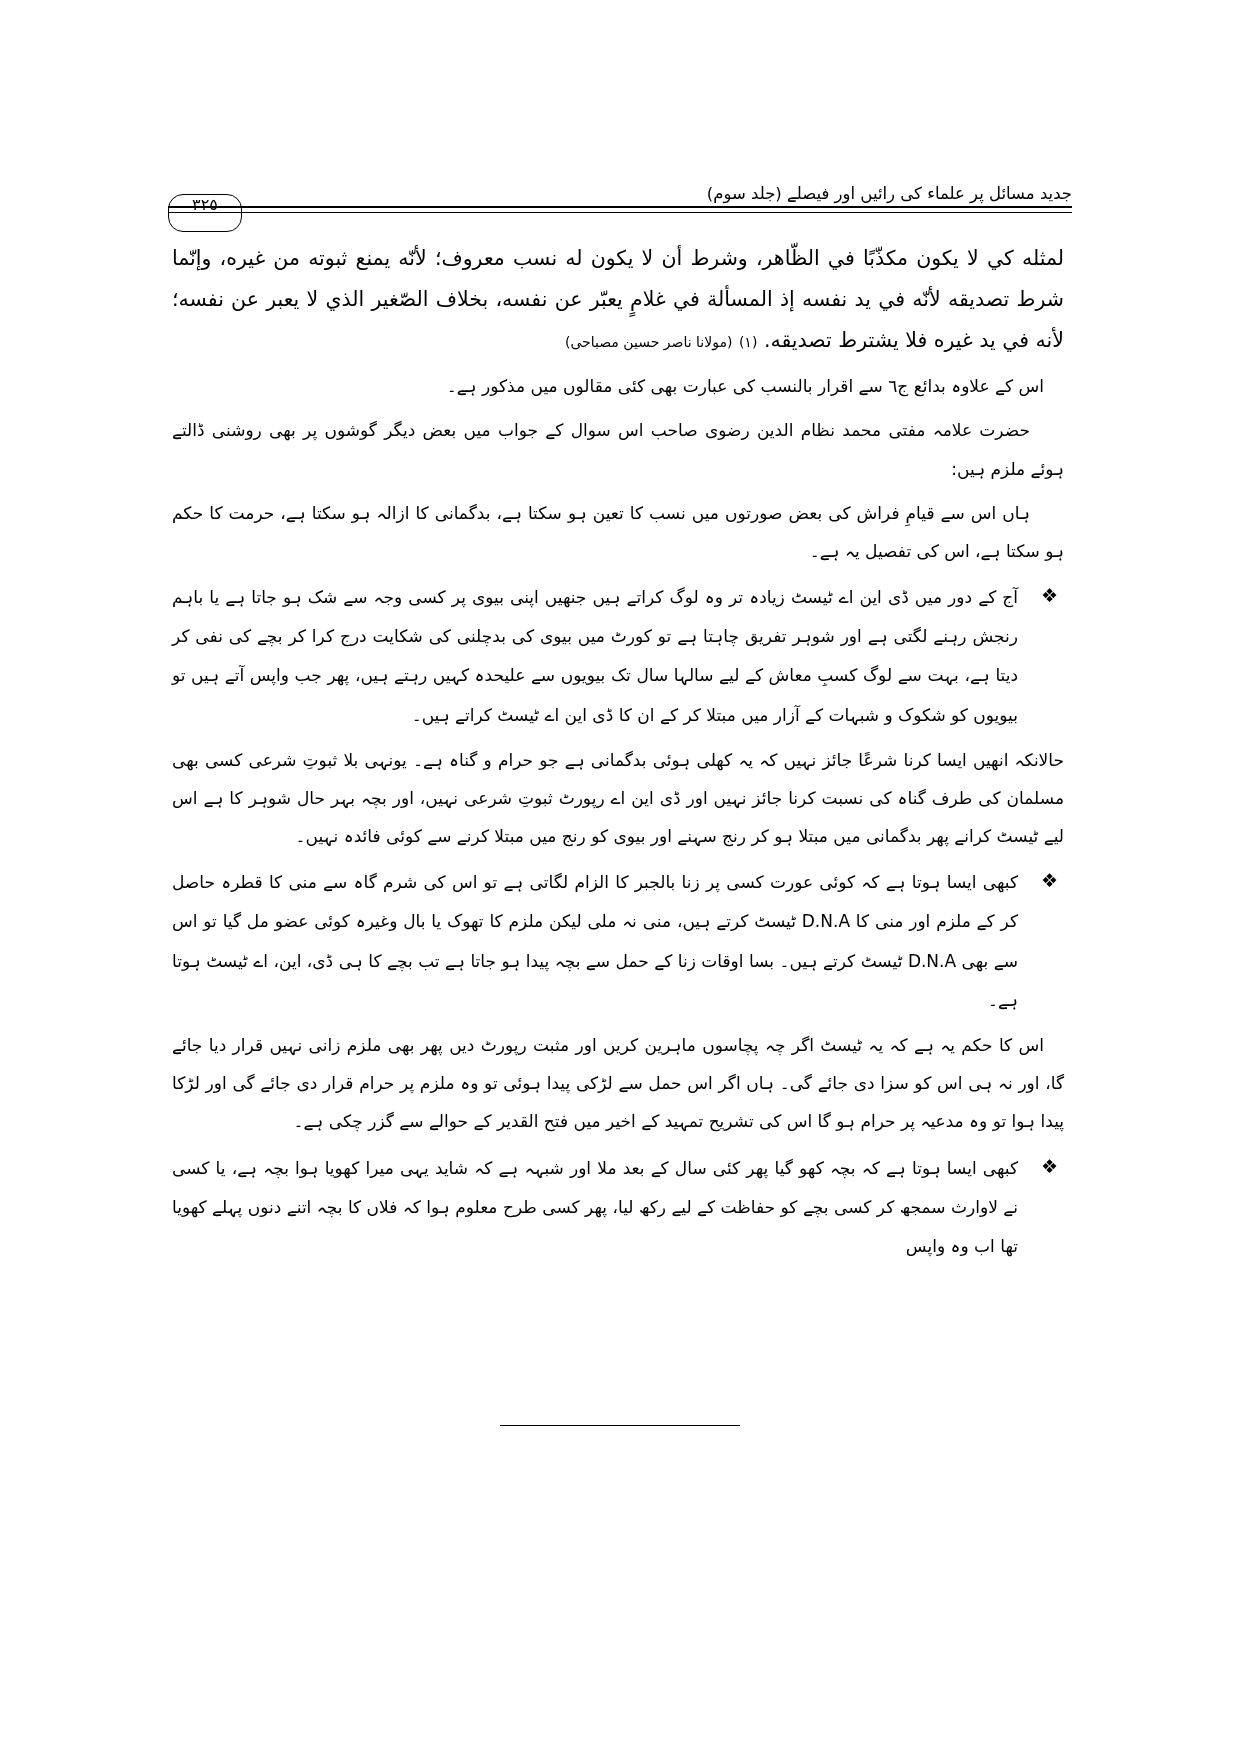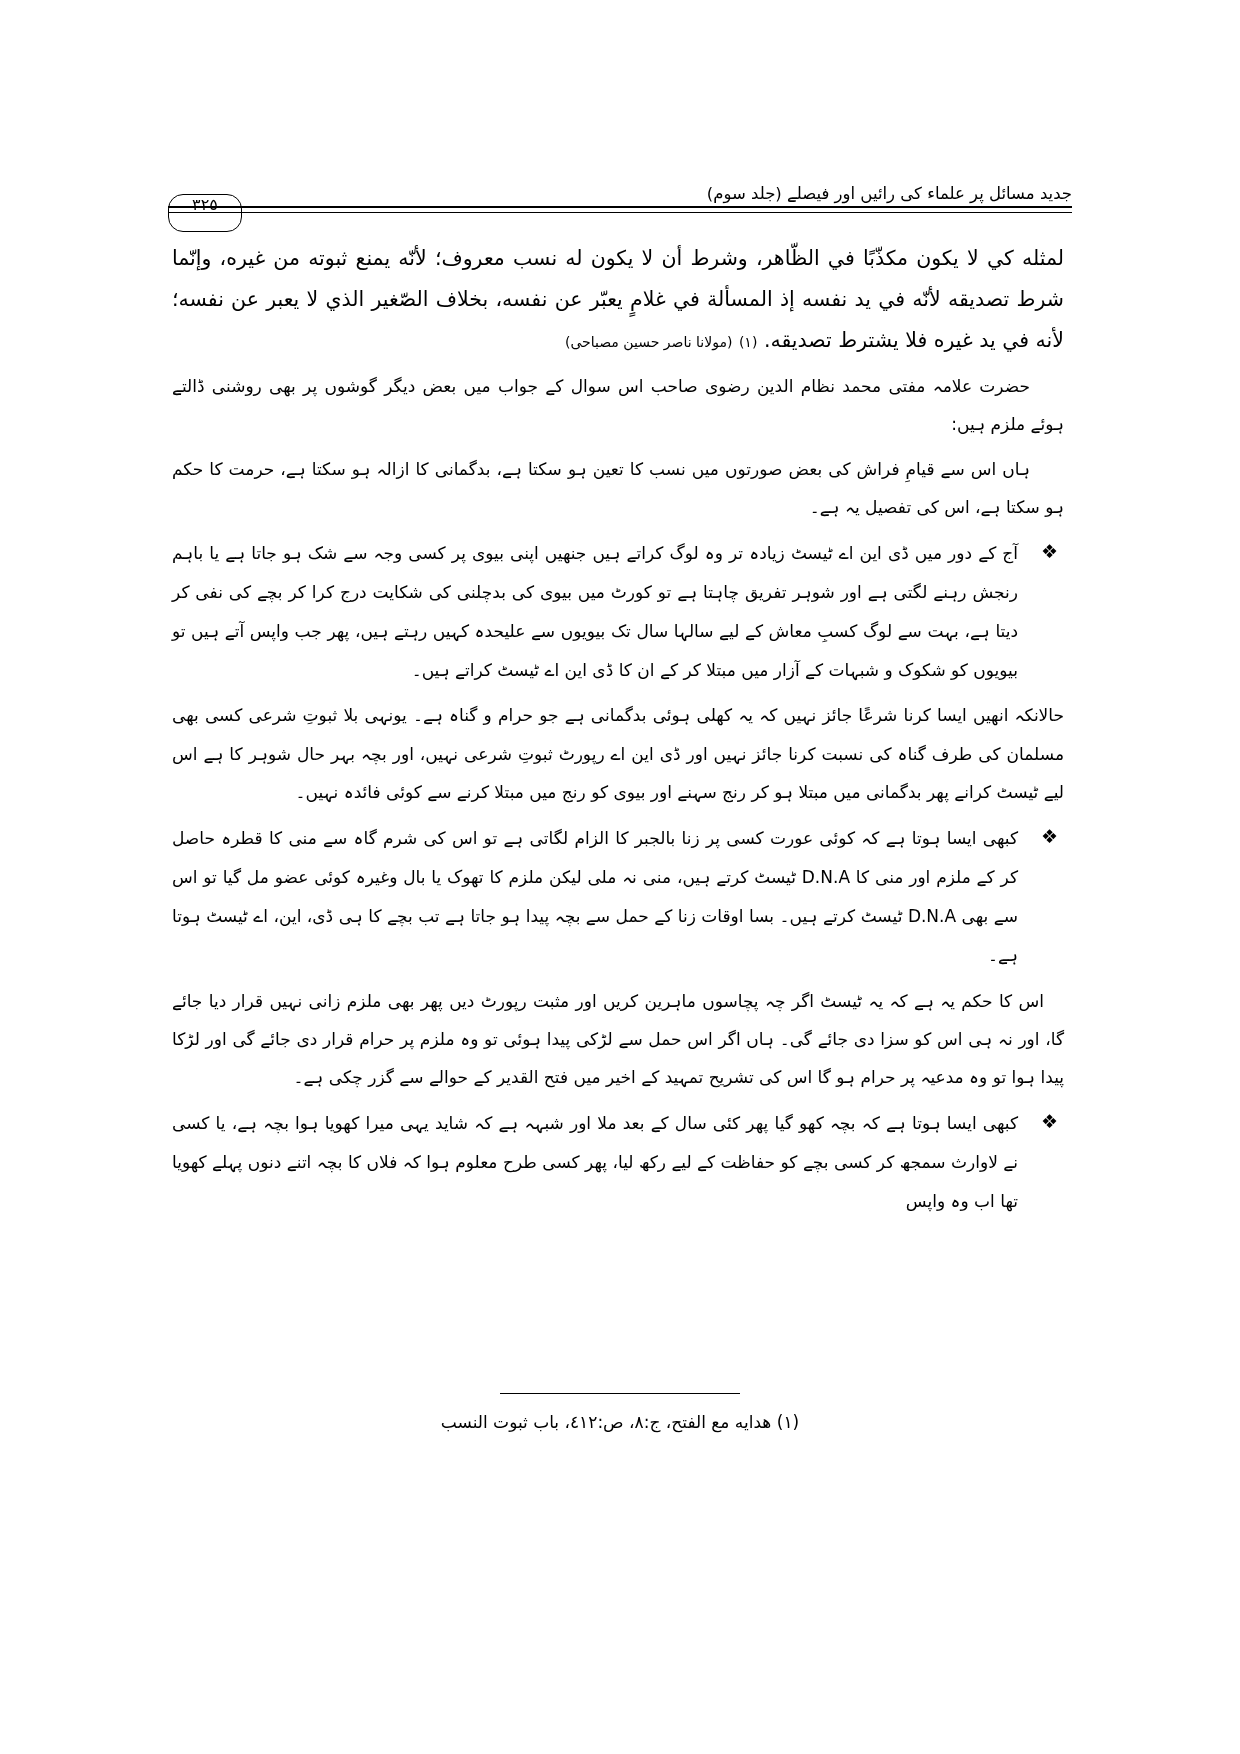--- a/index.html
+++ b/index.html
@@ -158,20 +158,21 @@
   </div>
 
   <div class="content">
 
     <div class="arabic-block">
       <span>لمثله كي لا يكون مكذّبًا في الظّاهر، وشرط أن لا يكون له نسب معروف؛ لأنّه يمنع ثبوته من غيره، وإنّما شرط تصديقه لأنّه في يد نفسه إذ المسألة في غلامٍ يعبّر عن نفسه، بخلاف الصّغير الذي لا يعبر عن نفسه؛ لأنه في يد غيره فلا يشترط تصديقه.</span>
       <span class="attrib">(۱)</span>
       <span class="attrib">(مولانا ناصر حسین مصباحی)</span>
     </div>
 
+    <div class="para small-indent">اس کے علاوہ بدائع ج٦ سے اقرار بالنسب کی عبارت بھی کئی مقالوں میں مذکور ہے۔</div>
 
     <div class="para indent">حضرت علامہ مفتی محمد نظام الدین رضوی صاحب اس سوال کے جواب میں بعض دیگر گوشوں پر بھی روشنی ڈالتے ہوئے ملزم ہیں:</div>
 
     <div class="para indent">ہاں اس سے قیامِ فراش کی بعض صورتوں میں نسب کا تعین ہو سکتا ہے، بدگمانی کا ازالہ ہو سکتا ہے، حرمت کا حکم ہو سکتا ہے، اس کی تفصیل یہ ہے۔</div>
 
     <div class="bullet-item">
       <span class="bullet-mark">❖</span>
       <span>آج کے دور میں ڈی این اے ٹیسٹ زیادہ تر وہ لوگ کراتے ہیں جنھیں اپنی بیوی پر کسی وجہ سے شک ہو جاتا ہے یا باہم رنجش رہنے لگتی ہے اور شوہر تفریق چاہتا ہے تو کورٹ میں بیوی کی بدچلنی کی شکایت درج کرا کر بچے کی نفی کر دیتا ہے، بہت سے لوگ کسبِ معاش کے لیے سالہا سال تک بیویوں سے علیحدہ کہیں رہتے ہیں، پھر جب واپس آتے ہیں تو بیویوں کو شکوک و شبہات کے آزار میں مبتلا کر کے ان کا ڈی این اے ٹیسٹ کراتے ہیں۔</span>
     </div>
 
@@ -186,19 +187,15 @@
 
     <div class="bullet-item">
       <span class="bullet-mark">❖</span>
       <span>کبھی ایسا ہوتا ہے کہ بچہ کھو گیا پھر کئی سال کے بعد ملا اور شبہہ ہے کہ شاید یہی میرا کھویا ہوا بچہ ہے، یا کسی نے لاوارث سمجھ کر کسی بچے کو حفاظت کے لیے رکھ لیا، پھر کسی طرح معلوم ہوا کہ فلاں کا بچہ اتنے دنوں پہلے کھویا تھا اب وہ واپس</span>
     </div>
 
   </div>
 
   <div class="footnote-wrap">
     <div class="footnote-rule"></div>
-    <div class="footnote-text">
-      <span>(۱)</span>
-      <span>هدايه مع الفتح، ج:٨، ص:٤١٢، باب ثبوت النسب</span>
-    </div>
   </div>
 
 </div>
 
 </body></html>

